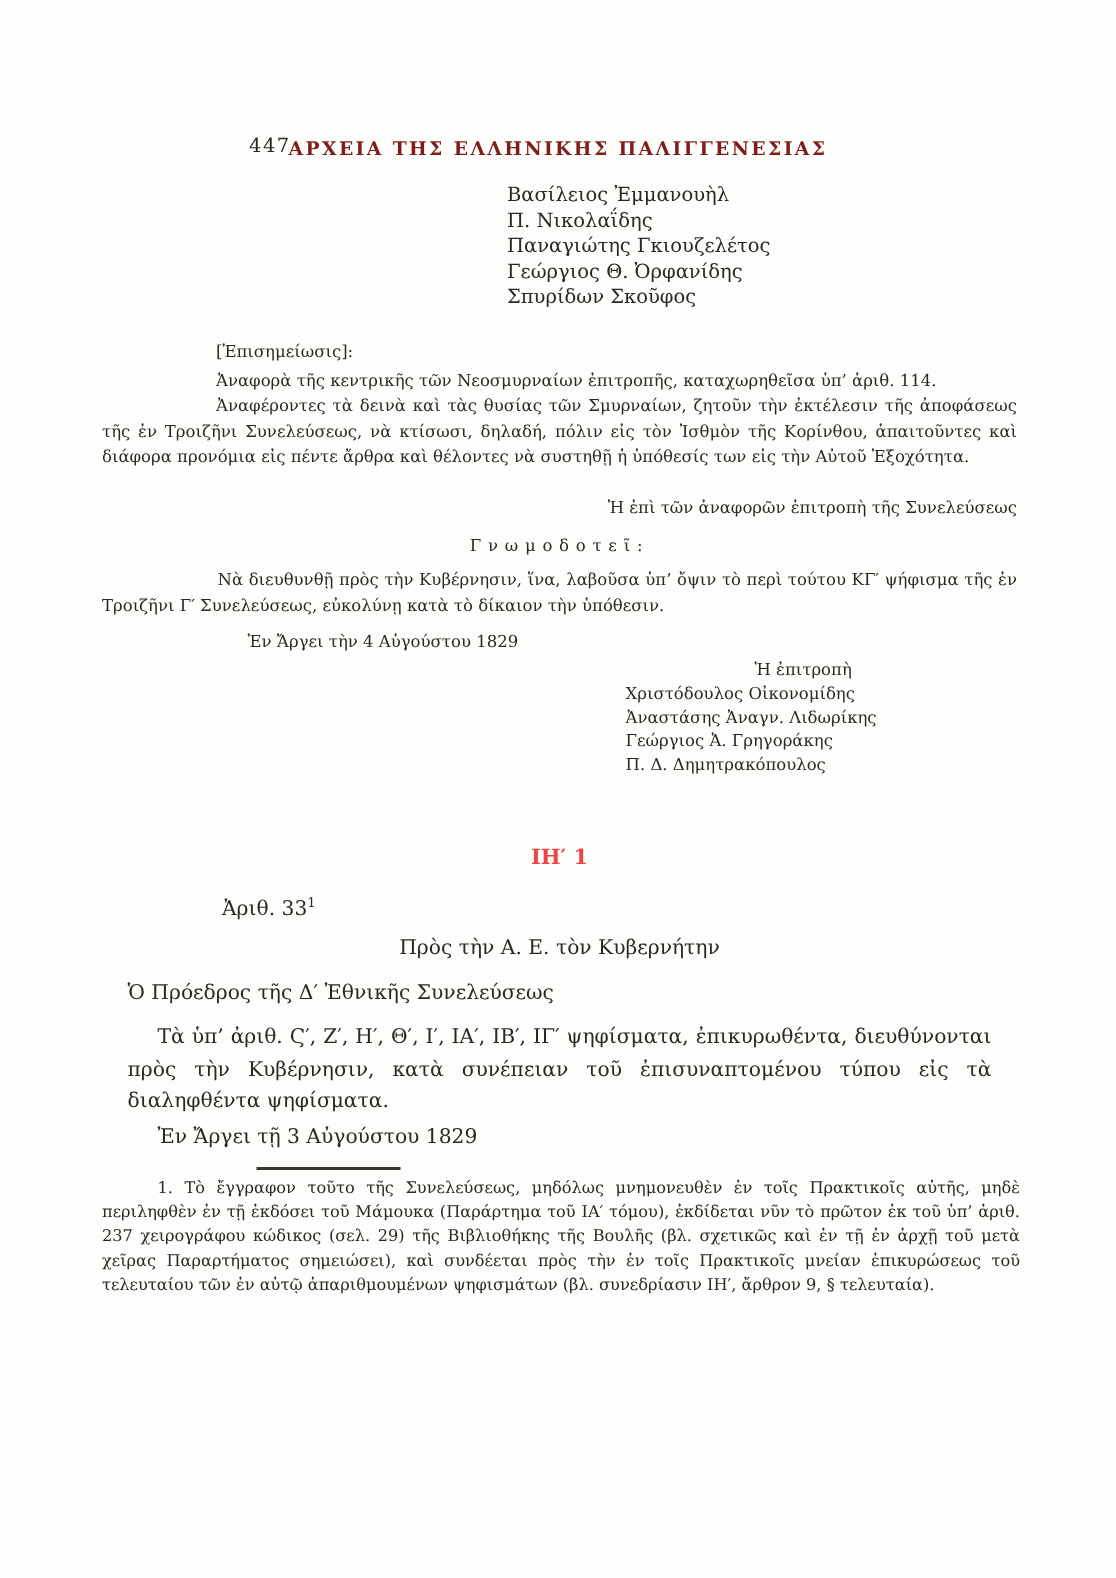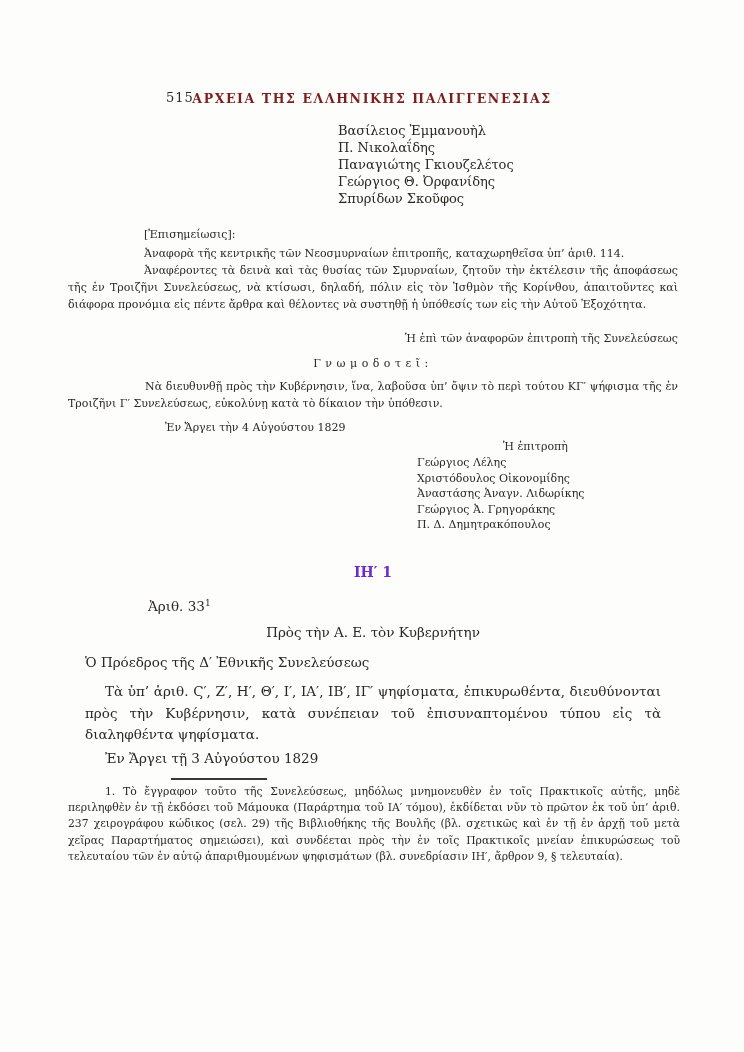--- a/index.html
+++ b/index.html
@@ -66,21 +66,21 @@
     left: 85px;
     top: 563px;
     width: 576px;
     font-size: 13.5px;
     line-height: 18px;
   }
   .doc-section {
     text-align: center;
     font-weight: 700;
     font-size: 14px;
-    color: #6d28d9;
+    color: #ef4444;
   }
   .doc-number { margin-top: 16px; margin-left: 63px; }
   .doc-number sup {
     font-size: 9px;
     vertical-align: super;
     line-height: 0;
   }
   .doc-addressee { text-align: center; margin-top: 8px; }
   .doc-sender    { text-align: left; margin-top: 12px; }
   .doc-body {
@@ -108,42 +108,41 @@
     line-height: 16.2px;
     text-align: justify;
     text-indent: 37px;
   }
 </style>
 </head>
 <body>
 
 <div class="page">
 
-  <div class="page-num">515</div>
+  <div class="page-num">447</div>
   <div class="running-title">ΑΡΧΕΙΑ ΤΗΣ ΕΛΛΗΝΙΚΗΣ ΠΑΛΙΓΓΕΝΕΣΙΑΣ</div>
 
   <div class="names">
     <div>Βασίλειος Ἐμμανουὴλ</div>
     <div>Π. Νικολαΐδης</div>
     <div>Παναγιώτης Γκιουζελέτος</div>
     <div>Γεώργιος Θ. Ὀρφανίδης</div>
     <div>Σπυρίδων Σκοῦφος</div>
   </div>
 
   <div class="editorial">
     <div class="ed-label">[Ἐπισημείωσις]:</div>
     <div class="ed-summary">Ἀναφορὰ τῆς κεντρικῆς τῶν Νεοσμυρναίων ἐπιτροπῆς, καταχωρηθεῖσα ὑπ’ ἀριθ. 114.</div>
     <div class="ed-desc">Ἀναφέροντες τὰ δεινὰ καὶ τὰς θυσίας τῶν Σμυρναίων, ζητοῦν τὴν ἐκτέλεσιν τῆς ἀποφάσεως τῆς ἐν Τροιζῆνι Συνελεύσεως, νὰ κτίσωσι, δηλαδή, πόλιν εἰς τὸν Ἰσθμὸν τῆς Κορίνθου, ἀπαιτοῦντες καὶ διάφορα προνόμια εἰς πέντε ἄρθρα καὶ θέλοντες νὰ συστηθῇ ἡ ὑπόθεσίς των εἰς τὴν Αὐτοῦ Ἐξοχότητα.</div>
     <div class="ed-committee-heading">Ἡ ἐπὶ τῶν ἀναφορῶν ἐπιτροπὴ τῆς Συνελεύσεως</div>
     <div class="ed-verdict-heading">Γνωμοδοτεῖ:</div>
     <div class="ed-verdict">Νὰ διευθυνθῇ πρὸς τὴν Κυβέρνησιν, ἵνα, λαβοῦσα ὑπ’ ὄψιν τὸ περὶ τούτου ΚΓ′ ψήφισμα τῆς ἐν Τροιζῆνι Γ′ Συνελεύσεως, εὐκολύνῃ κατὰ τὸ δίκαιον τὴν ὑπόθεσιν.</div>
     <div class="ed-date">Ἐν Ἄργει τὴν 4 Αὐγούστου 1829</div>
     <div class="ed-comm-label">Ἡ ἐπιτροπὴ</div>
     <div class="ed-members">
-      <div>Γεώργιος Λέλης</div>
       <div>Χριστόδουλος Οἰκονομίδης</div>
       <div>Ἀναστάσης Ἀναγν. Λιδωρίκης</div>
       <div>Γεώργιος Ἀ. Γρηγοράκης</div>
       <div>Π. Δ. Δημητρακόπουλος</div>
     </div>
   </div>
 
   <div class="doc">
     <div class="doc-section">ΙΗ′ 1</div>
     <div class="doc-number"><span>Ἀριθ. 33</span><sup>1</sup></div>

